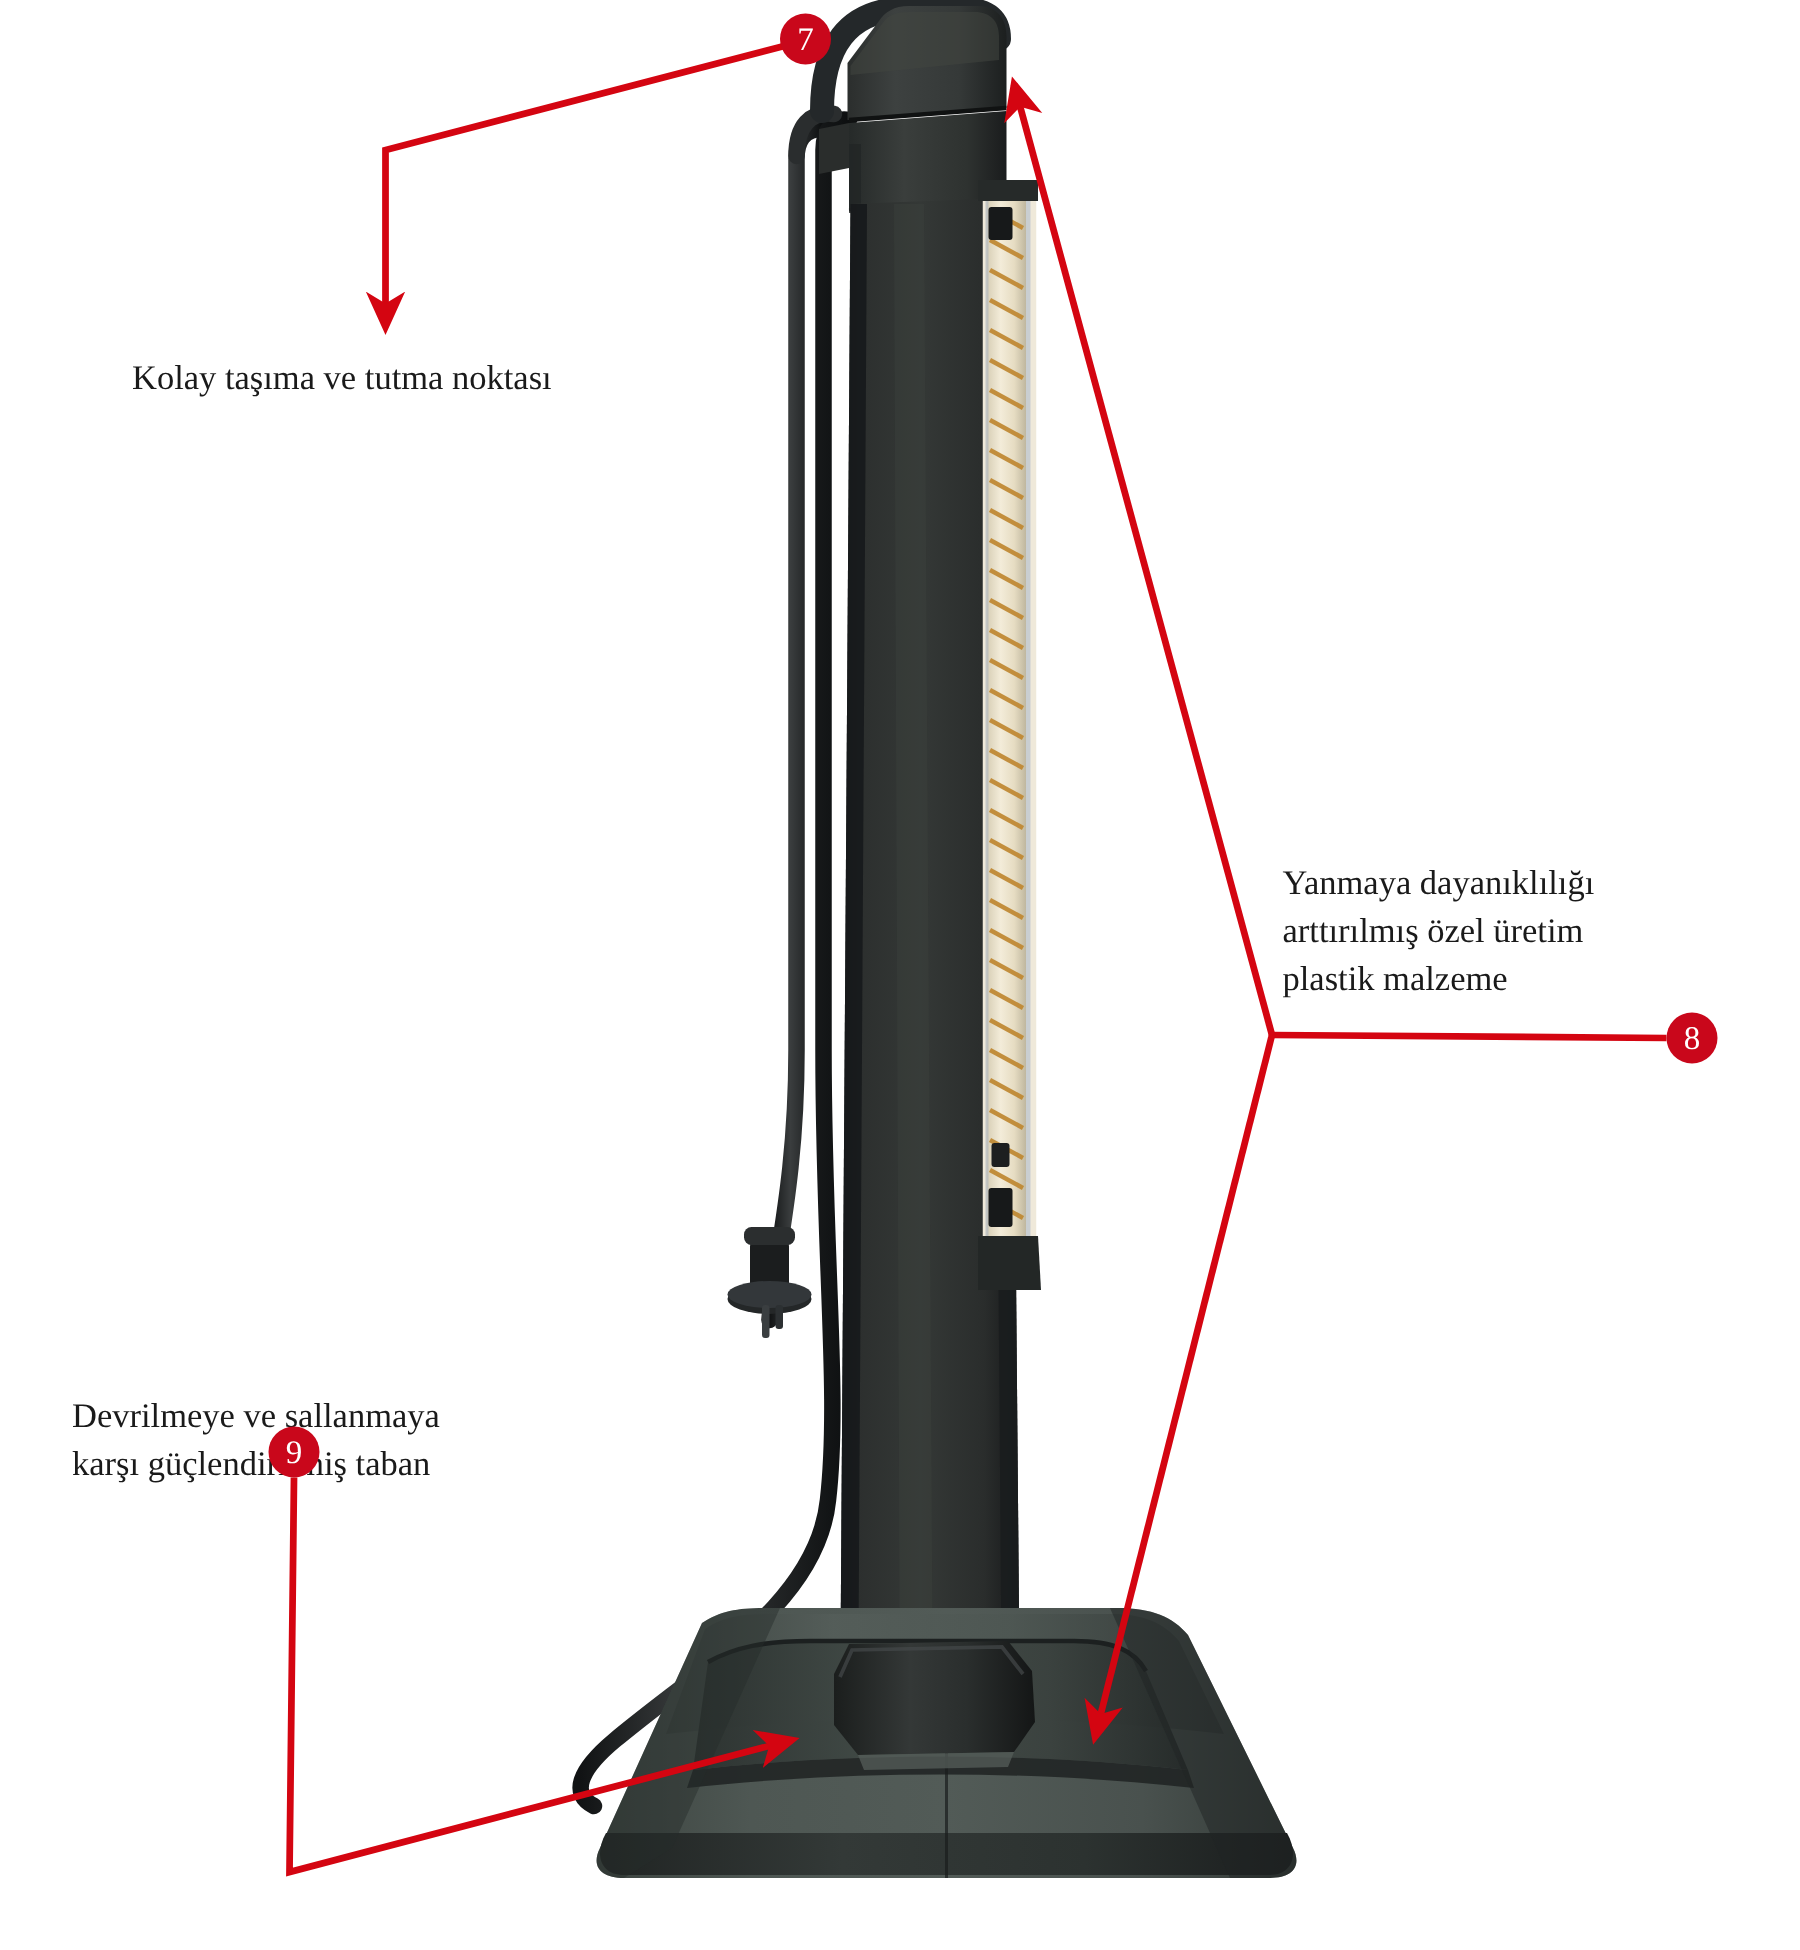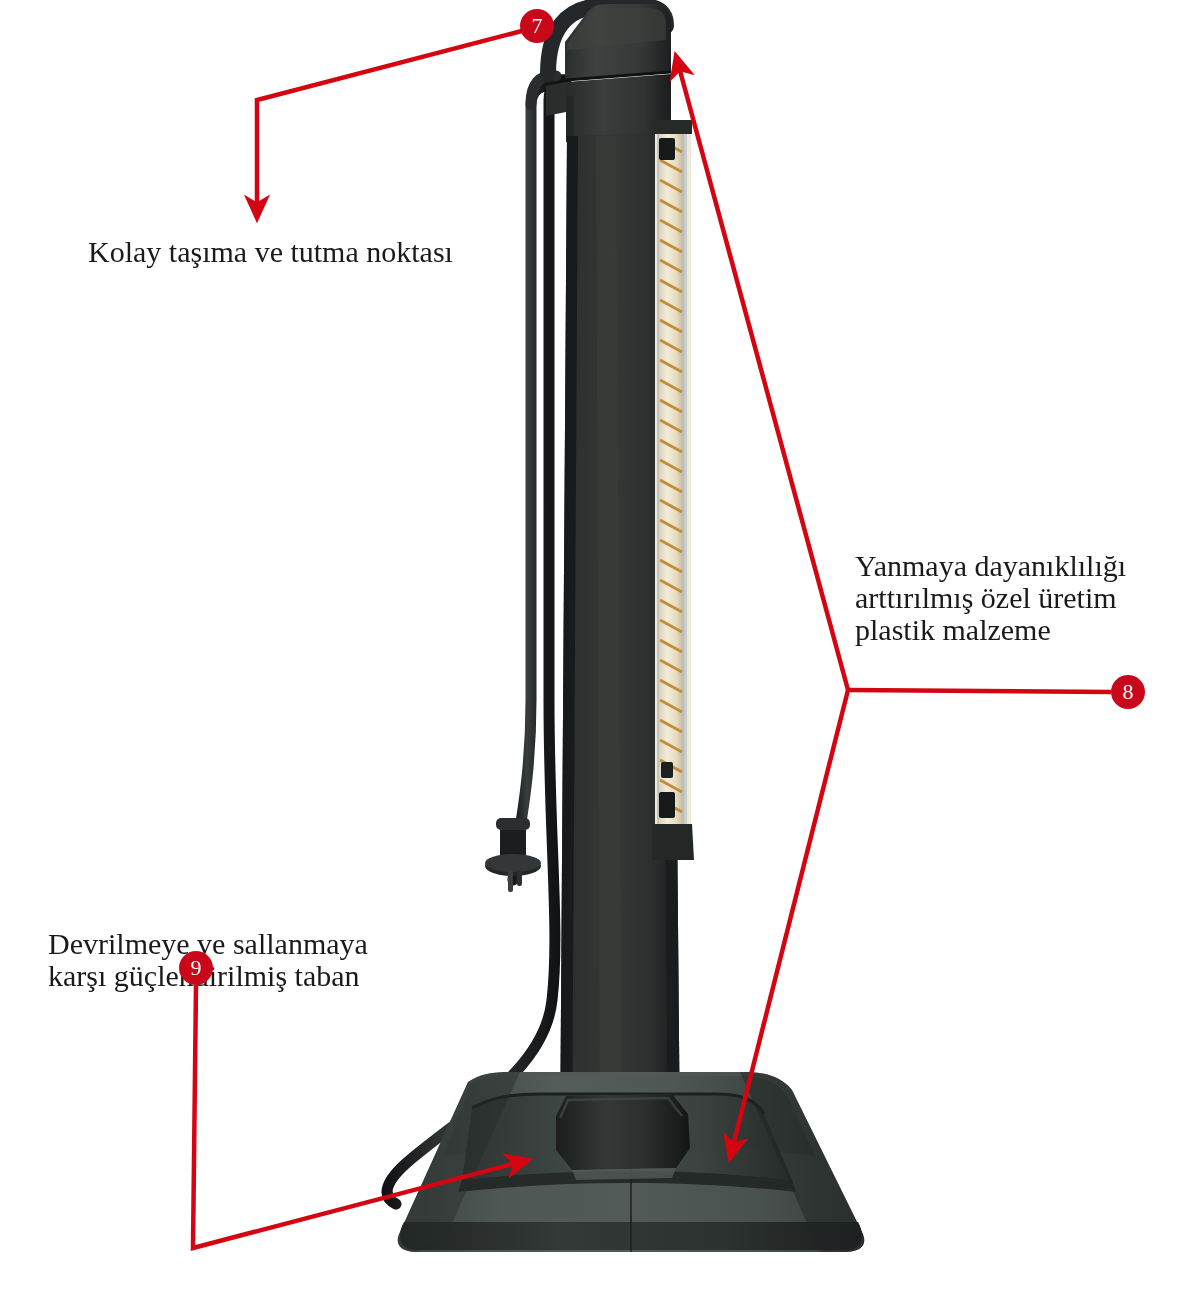--- a/index.html
+++ b/index.html
@@ -14,26 +14,26 @@
     background: #ffffff;
     overflow: hidden;
     font-family: "Liberation Serif", "DejaVu Serif", serif;
   }
 
   
   .callout-label {
     position: absolute;
     color: #1a1a1a;
     font-family: "Liberation Serif", "DejaVu Serif", serif;
-    font-size: 30px;
+    font-size: 23px;
     line-height: 32px;
     white-space: pre-line;
   }
   #label-7 { left: 88px;  top: 236px; }
-  #label-8 { left: 855px; top: 550px; }
+  #label-8 { left: 855px; top: 573px; }
   #label-9 { left: 48px;  top: 882px; margin-top: 46px; }
 
   
   .badge {
     position: absolute;
     width: 34px;
     height: 34px;
     border-radius: 50%;
     background: #c9071b;
     color: #ffffff;

